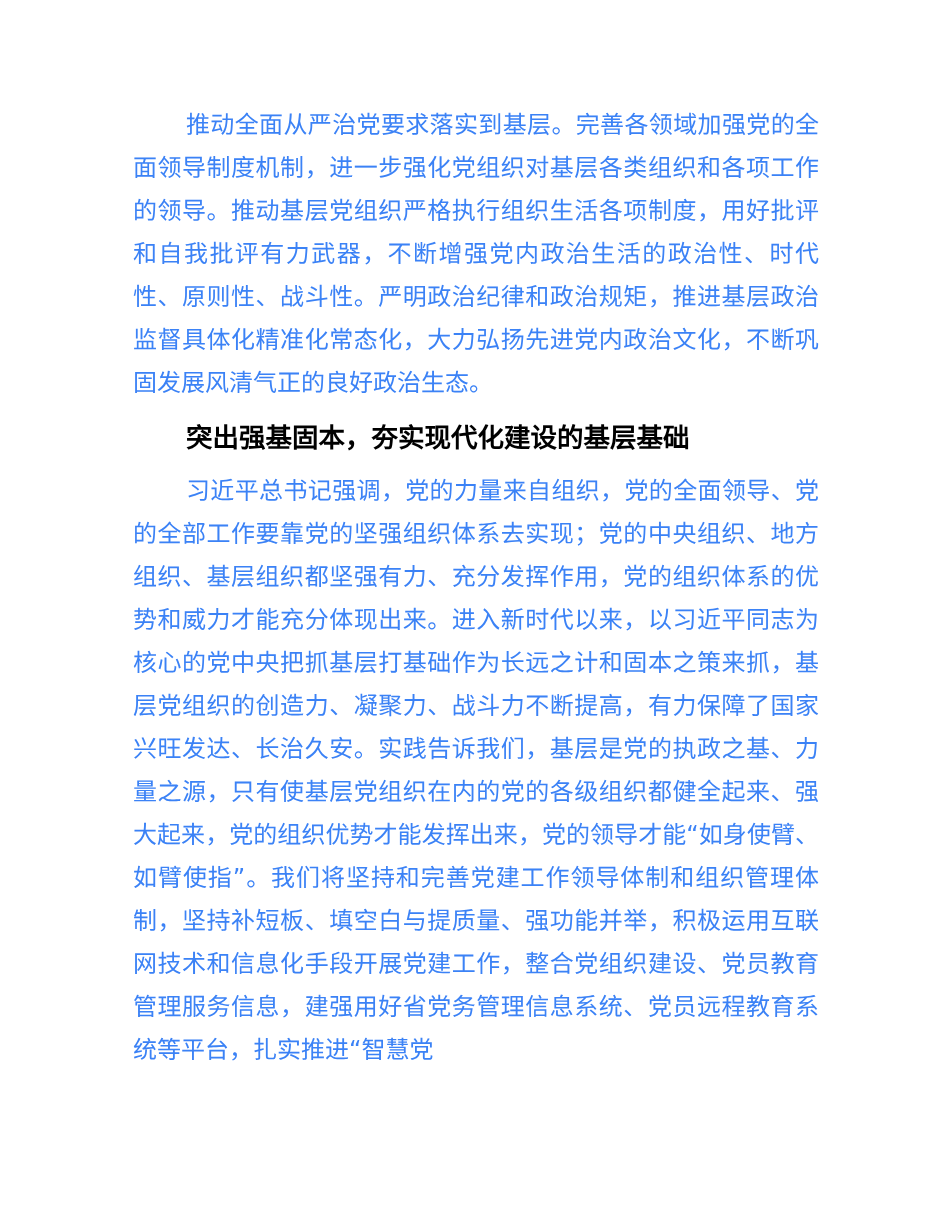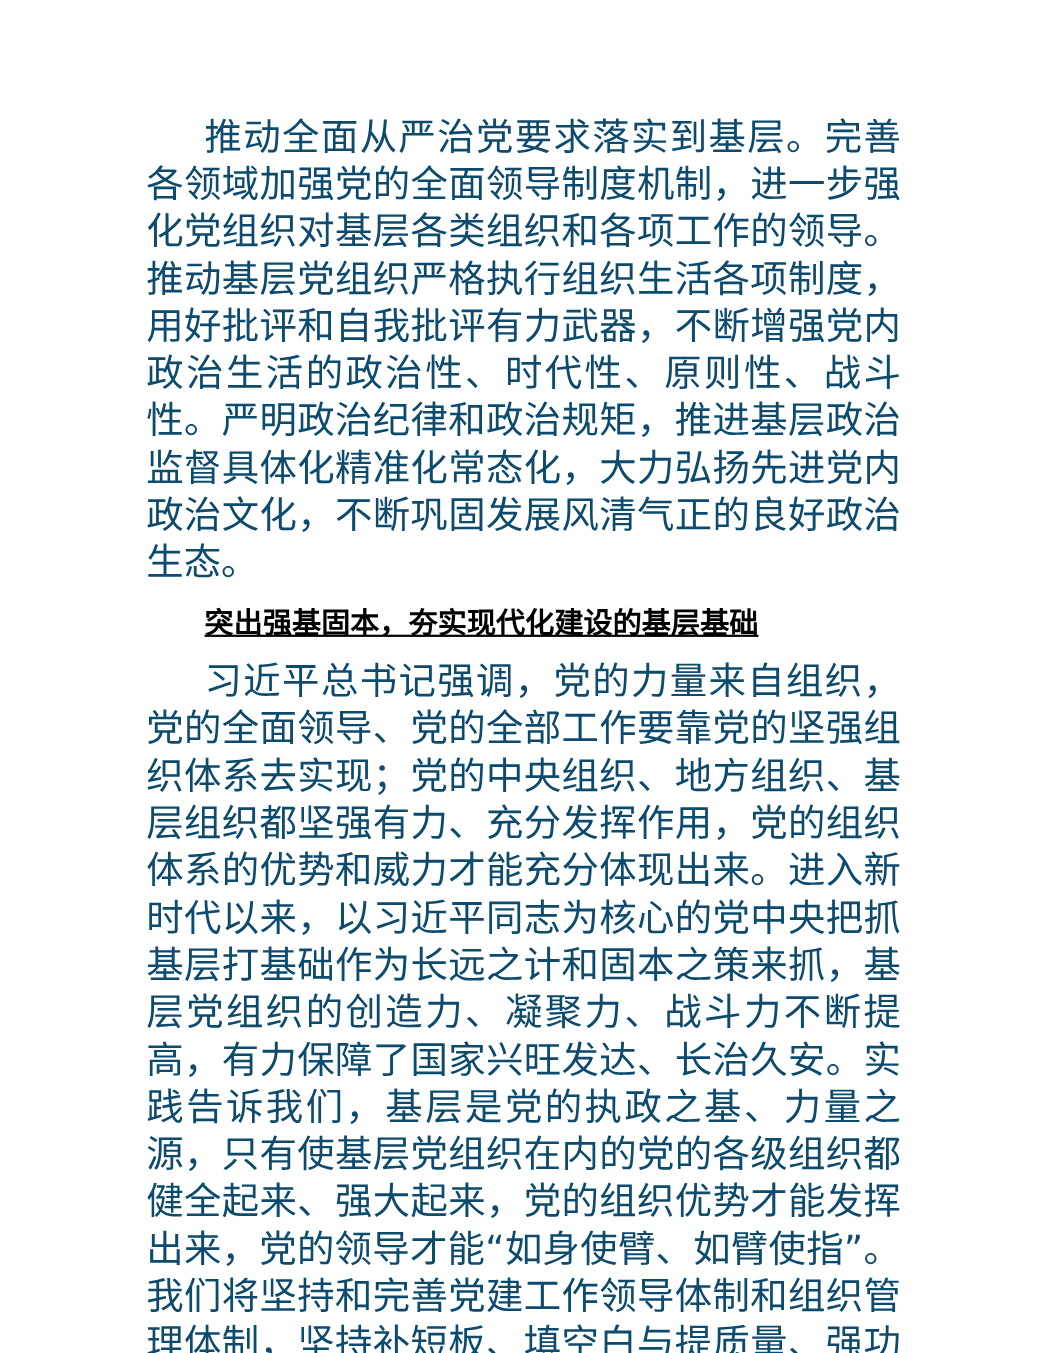--- a/index.html
+++ b/index.html
@@ -26,23 +26,23 @@
   .text-column {
     position: absolute;
     left: 133px;
     top: 104px;
     width: 686px;
   }
 
   
   .para {
     margin: 0;
-    font-size: 34px;
+    font-size: 24px;
     line-height: 43px;
-    color: #0c4a6e;
+    color: #3b82f6;
     text-align: justify;
     text-justify: inter-character;
     text-indent: 53px;
     letter-spacing: 0px;
     word-break: break-all;
     font-weight: 400;
   }
 
   
   .heading {
@@ -50,21 +50,20 @@
     font-size: 26.5px;
     line-height: 43px;
     color: #000000;
     font-weight: 700;
     text-indent: 53px;
     text-align: left;
     letter-spacing: 0px;
     padding-top: 11px;
     padding-bottom: 11px;
     word-break: break-all;
-    text-decoration: underline;
   }
 
   
   .para-clipped {
     text-align: justify;
   }
 </style>
 </head>
 <body>
 

